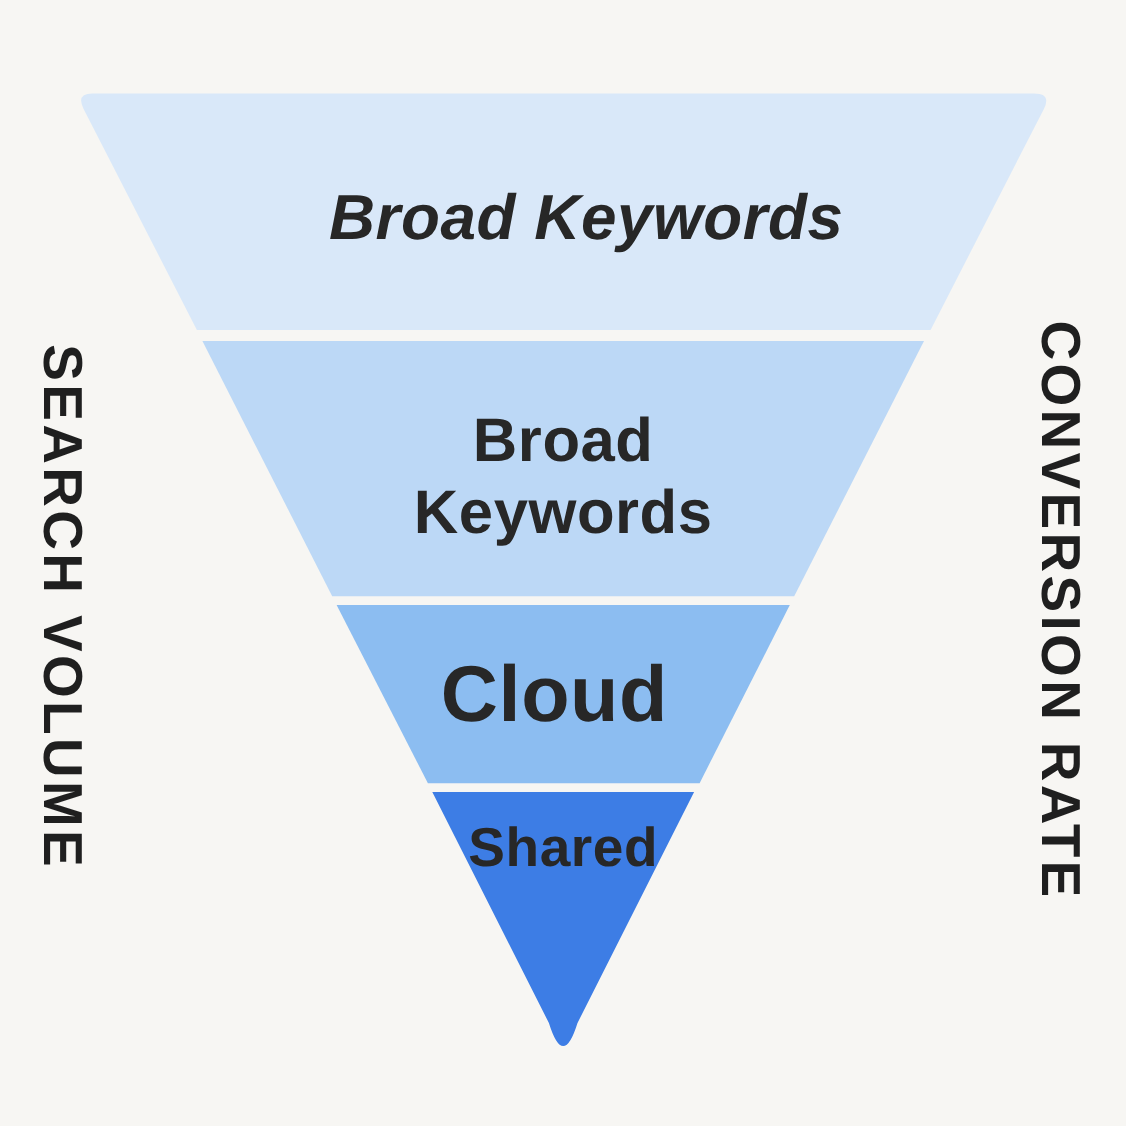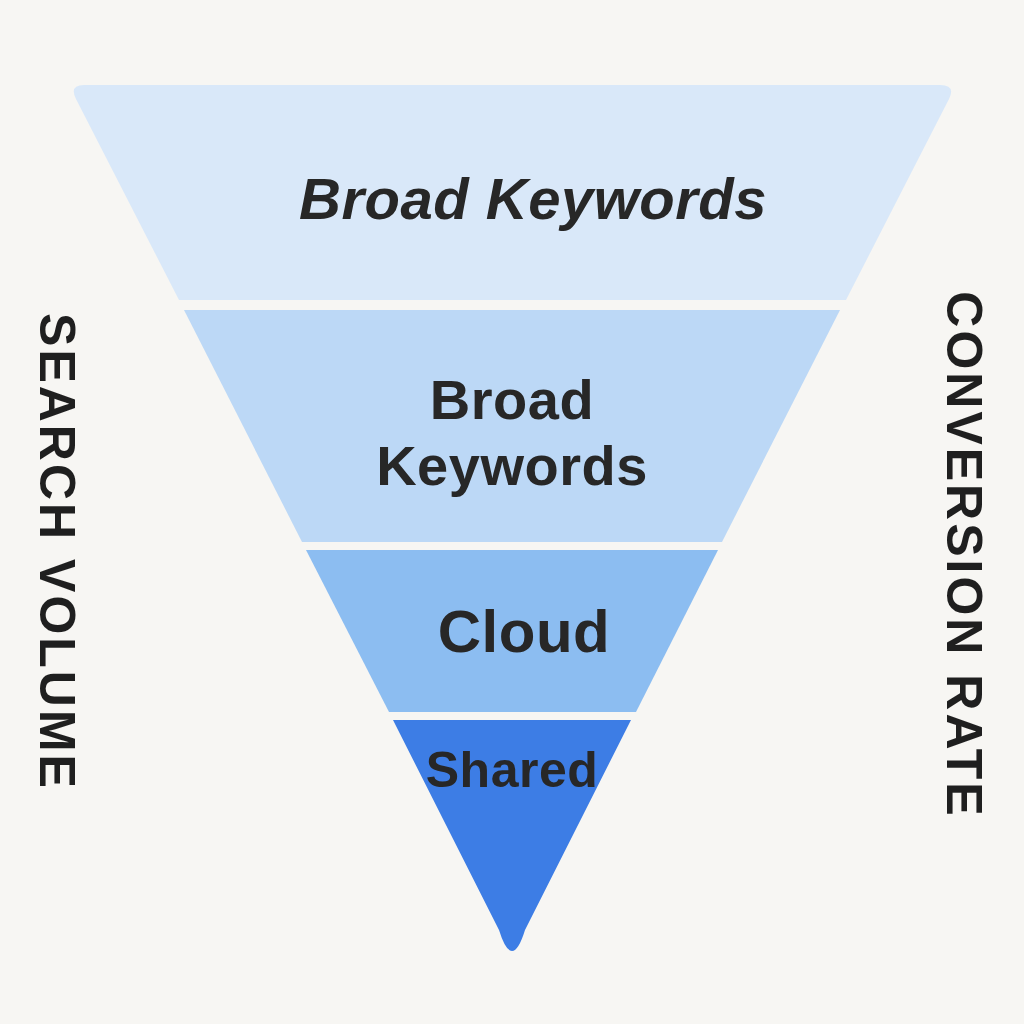--- a/index.html
+++ b/index.html
@@ -31,21 +31,21 @@
     white-space: nowrap;
     letter-spacing: 0.5px;
   }
   .tier-label.wrap {
     white-space: normal;
     width: 350px;
     line-height: 1.18;
   }
   .tier-1-label { left: 533px; top: 198px;  font-size: 58px; font-style: italic; }
   .tier-2-label { left: 512px; top: 433px;  font-size: 56px; }
-  .tier-3-label { left: 524px; top: 631px;  font-size: 60px; }
+  .tier-3-label { left: 504px; top: 631px;  font-size: 72px; }
   .tier-4-label { left: 512px; top: 770px;  font-size: 50px; }
   .side-label {
     position: absolute;
     color: #1f1f1f;
     font-weight: 700;
     font-size: 50px;
     letter-spacing: 3px;
     white-space: nowrap;
     transform: translate(-50%, -50%) rotate(90deg);
   }

